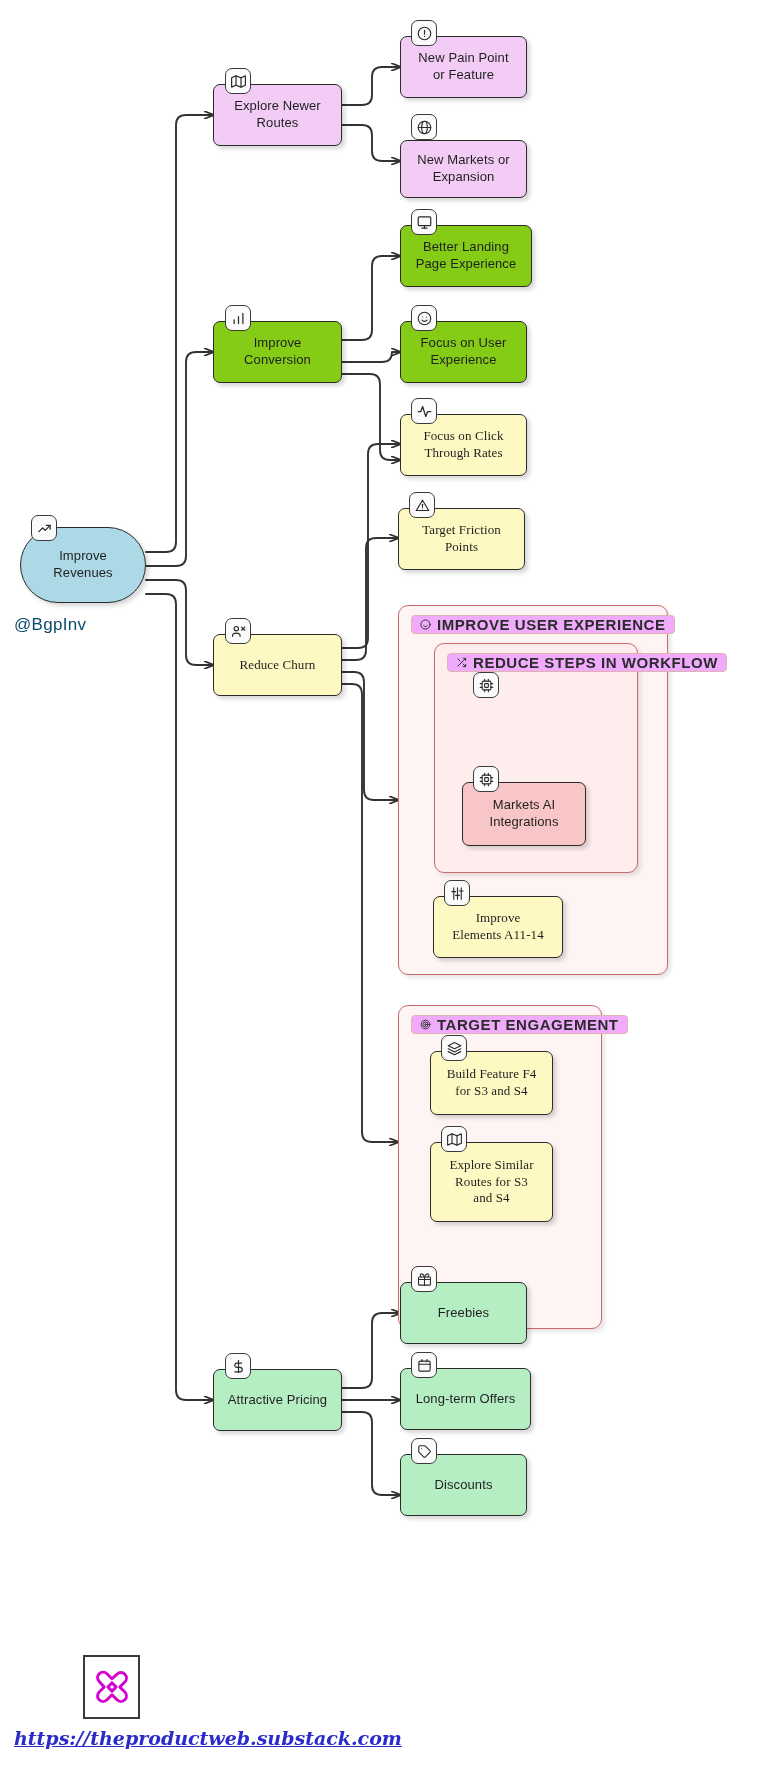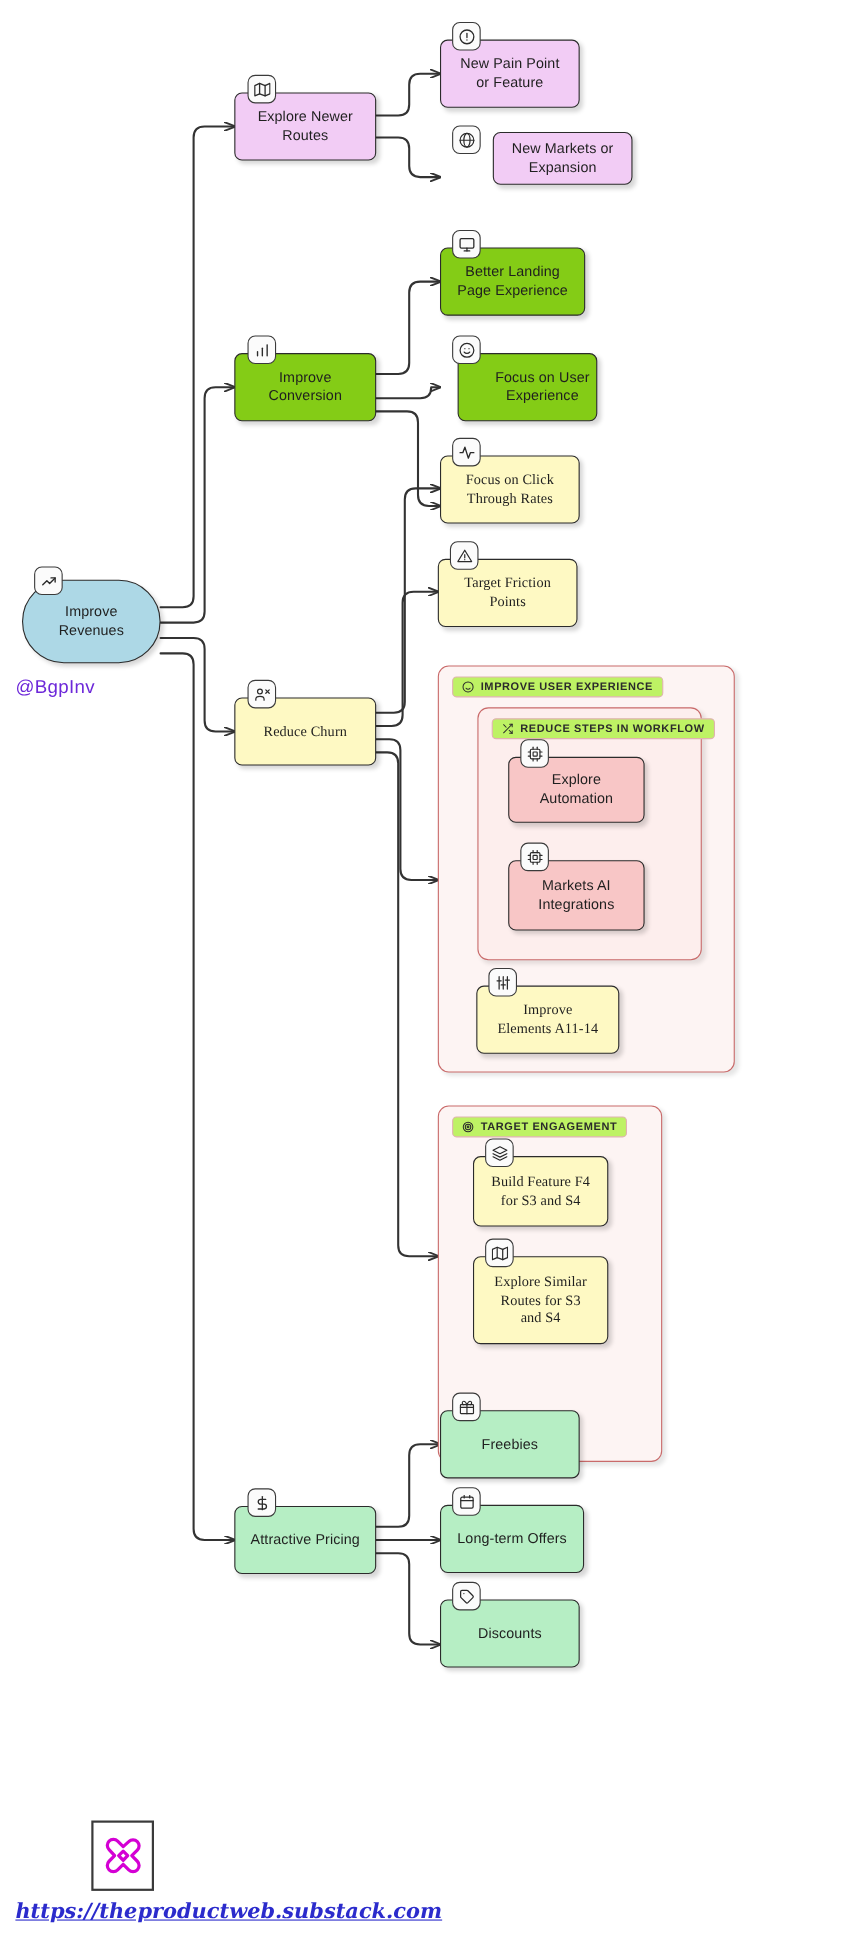--- a/index.html
+++ b/index.html
@@ -90,37 +90,37 @@
     top: 9px;
     left: 12px;
     height: 19px;
     box-sizing: border-box;
     display: flex;
     align-items: center;
     gap: 6px;
     padding: 0 8px;
     border: 1px solid #e0b3b0;
     border-radius: 4px;
-    background: #bef264;
-    font-size: 10px;
+    background: #f0abfc;
+    font-size: 15px;
     font-weight: bold;
     letter-spacing: .55px;
     color: #2b2b2b;
     text-transform: uppercase;
     white-space: nowrap;
   }
   .cluster-title svg { display:block; }
 
   
   .watermark {
     position: absolute;
     left: 14px;
     top: 615px;
     font-size: 17px;
-    color: #6d28d9;
+    color: #0c4a6e;
     letter-spacing: .3px;
   }
   .logo-box {
     position: absolute;
     left: 83px;
     top: 1655px;
     width: 57px;
     height: 64px;
     border: 2.5px solid #3a3a3a;
     background: #ffffff;
@@ -221,21 +221,21 @@
     </span>
   </div>
 
   <div class="nicon" style="left:411px; top:114px;">
     <svg width="15" height="15" viewBox="0 0 24 24" fill="none" stroke="#2b2b2b" stroke-width="1.8" stroke-linecap="round" stroke-linejoin="round">
         <circle cx="12" cy="12" r="10"></circle>
         <line x1="2" y1="12" x2="22" y2="12"></line>
         <ellipse cx="12" cy="12" rx="4.5" ry="10"></ellipse>
       </svg>
   </div>
-  <div class="node purple" style="left:400px; top:120px; width:127px; height:48px;margin-left:48px;">
+  <div class="node purple" style="left:400px; top:140px; width:127px; height:58px;">
     <span class="lbl">
       <span>New Markets or</span><br>
       <span>Expansion</span>
     </span>
   </div>
 
   <div class="nicon" style="left:225px; top:305px;">
     <svg width="15" height="15" viewBox="0 0 24 24" fill="none" stroke="#2b2b2b" stroke-width="2" stroke-linecap="round" stroke-linejoin="round">
         <line x1="5" y1="20" x2="5" y2="14"></line>
         <line x1="12" y1="20" x2="12" y2="9"></line>
@@ -264,21 +264,21 @@
   </div>
 
   <div class="nicon" style="left:411px; top:305px;">
     <svg width="15" height="15" viewBox="0 0 24 24" fill="none" stroke="#2b2b2b" stroke-width="1.8" stroke-linecap="round" stroke-linejoin="round">
         <circle cx="12" cy="12" r="10"></circle>
         <path d="M8 14.5s1.5 2 4 2 4-2 4-2"></path>
         <line x1="9" y1="9.5" x2="9" y2="9.6"></line>
         <line x1="15" y1="9.5" x2="15" y2="9.6"></line>
       </svg>
   </div>
-  <div class="node peach" style="left:416px; top:321px; width:127px; height:62px;justify-content:flex-end;">
+  <div class="node peach" style="left:400px; top:321px; width:127px; height:62px;">
     <span class="lbl">
       <span>Focus on User</span><br>
       <span>Experience</span>
     </span>
   </div>
 
   <div class="nicon" style="left:225px; top:618px;">
     <svg width="15" height="15" viewBox="0 0 24 24" fill="none" stroke="#2b2b2b" stroke-width="1.8" stroke-linecap="round" stroke-linejoin="round">
         <circle cx="8.5" cy="7.5" r="3.5"></circle>
         <path d="M2.5 20v-1.5c0-2.4 2.7-4 6-4s6 1.6 6 4V20"></path>
@@ -350,26 +350,20 @@
         <line x1="9" y1="2" x2="9" y2="5"></line>
         <line x1="15" y1="2" x2="15" y2="5"></line>
         <line x1="9" y1="19" x2="9" y2="22"></line>
         <line x1="15" y1="19" x2="15" y2="22"></line>
         <line x1="2" y1="9" x2="5" y2="9"></line>
         <line x1="2" y1="15" x2="5" y2="15"></line>
         <line x1="19" y1="9" x2="22" y2="9"></line>
         <line x1="19" y1="15" x2="22" y2="15"></line>
       </svg>
   </div>
-  <div class="node redl" style="left:462px; top:688px; width:124px; height:60px;">
-    <span class="lbl">
-      <span>Explore</span><br>
-      <span>Automation</span>
-    </span>
-  </div>
 
   <div class="nicon" style="left:473px; top:766px;">
     <svg width="15" height="15" viewBox="0 0 24 24" fill="none" stroke="#2b2b2b" stroke-width="1.7" stroke-linecap="round" stroke-linejoin="round">
         <rect x="5" y="5" width="14" height="14" rx="2"></rect>
         <rect x="9" y="9" width="6" height="6" rx="1"></rect>
         <line x1="9" y1="2" x2="9" y2="5"></line>
         <line x1="15" y1="2" x2="15" y2="5"></line>
         <line x1="9" y1="19" x2="9" y2="22"></line>
         <line x1="15" y1="19" x2="15" y2="22"></line>
         <line x1="2" y1="9" x2="5" y2="9"></line>

